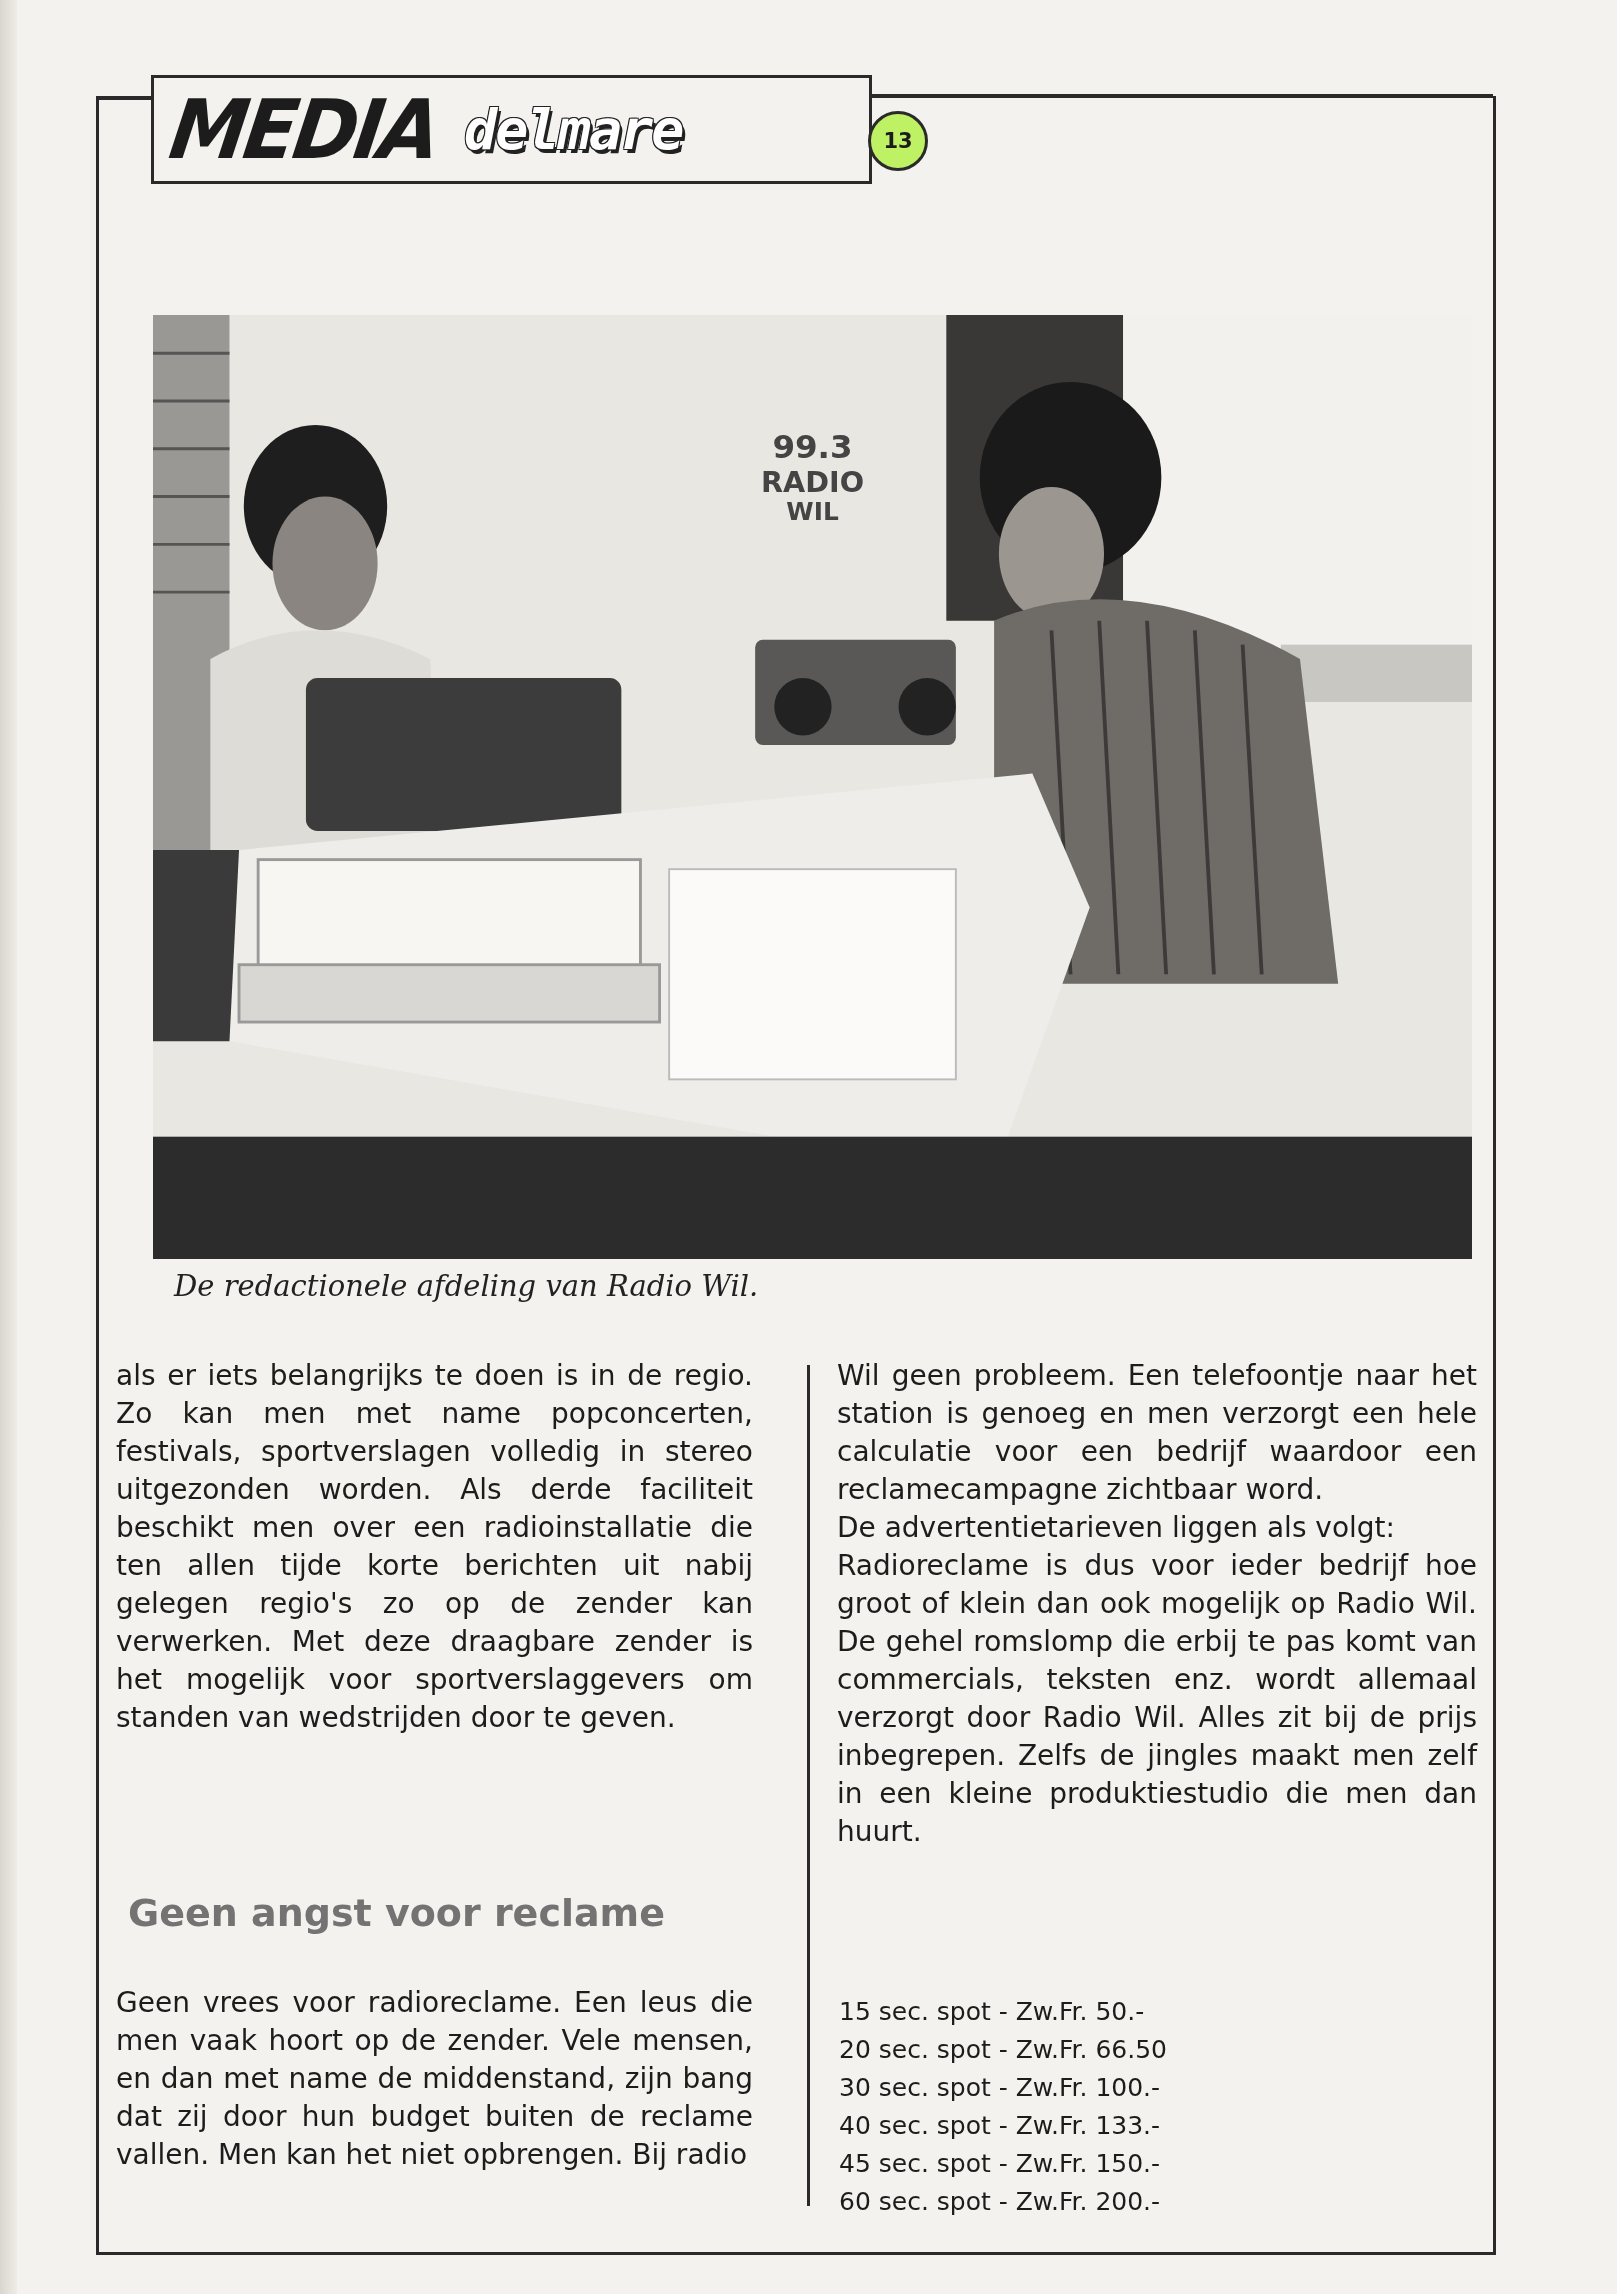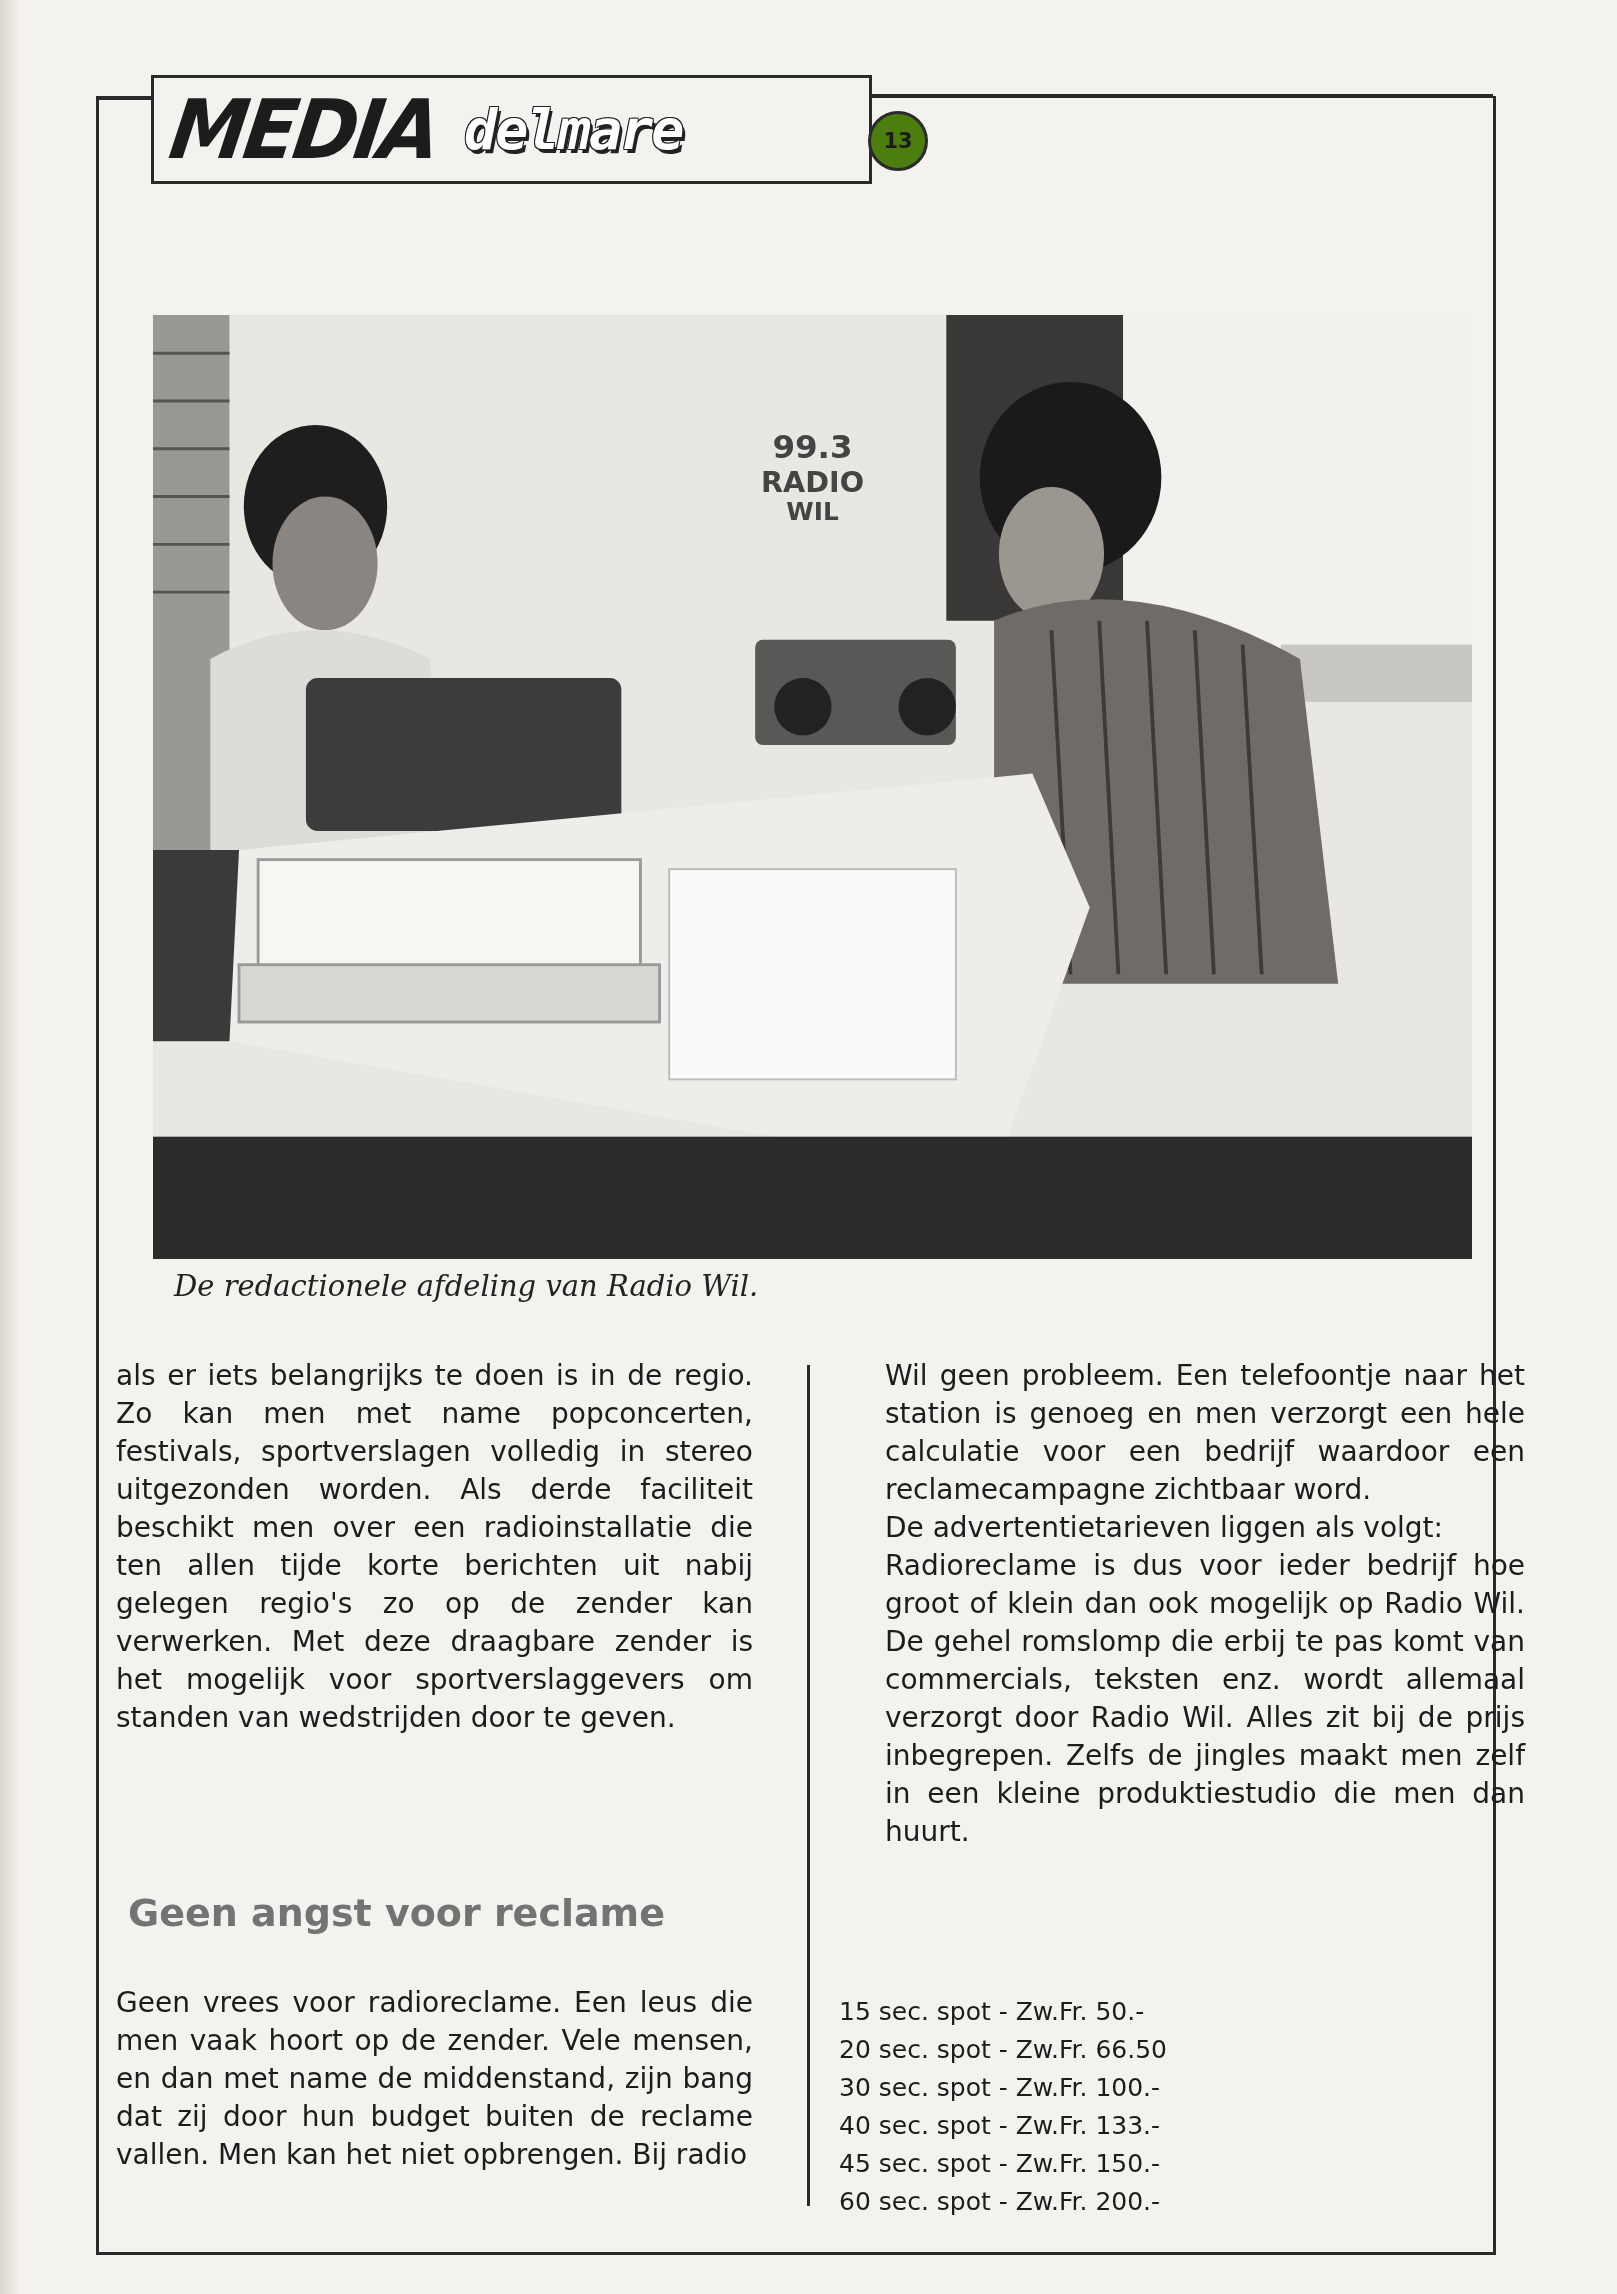--- a/index.html
+++ b/index.html
@@ -4,27 +4,27 @@
 <style>
   html,body{margin:0;padding:0;}
   body{width:1617px;height:2294px;background:#f4f2ee;position:relative;overflow:hidden;font-family:"DejaVu Sans",sans-serif;color:#1c1c1c;}
   .page-edge{position:absolute;left:0;top:0;width:17px;height:2294px;background:linear-gradient(90deg,#d9d6d0,#efece7);}
   .frame{position:absolute;left:96px;top:96px;width:1394px;height:2156px;border:3.8px solid #2a2a2a;border-top:none;}
   .frame-top-left{position:absolute;left:96px;top:96px;width:57px;height:3.8px;background:#2a2a2a;}
   .frame-top-right{position:absolute;left:865px;top:94px;width:628px;height:3.8px;background:#2a2a2a;}
   .masthead{position:absolute;left:151px;top:75px;width:715px;height:103px;border:3.8px solid #2a2a2a;background:#f4f2ee;display:flex;align-items:center;}
   .masthead-media{font-family:"DejaVu Sans",sans-serif;font-weight:bold;font-style:italic;font-size:78px;letter-spacing:-3.8px;color:#1c1c1c;margin-left:17px;transform:skewX(-8deg) scaleY(1.05);}
   .masthead-brand{font-family:"DejaVu Sans Mono",monospace;font-weight:bold;font-style:italic;font-size:55px;color:#fff;margin-left:27px;text-shadow:2.9px 3.8px 0 #222,-1px -1px 0 #222,1px -1px 0 #222,-1px 1px 0 #222,1px 1px 0 #222;letter-spacing:-1.9px;}
-  .page-number{position:absolute;left:868px;top:111px;width:54px;height:54px;border:3.8px solid #2a2a2a;border-radius:50%;background:#4d7c0f;display:flex;align-items:center;justify-content:center;font-weight:bold;font-size:21px;}
+  .page-number{position:absolute;left:868px;top:111px;width:54px;height:54px;border:3.8px solid #2a2a2a;border-radius:50%;background:#bef264;display:flex;align-items:center;justify-content:center;font-weight:bold;font-size:21px;}
   .photo{position:absolute;left:153px;top:315px;width:1319px;height:944px;background:#f9a8d4;overflow:hidden;}
   .photo svg{width:100%;height:100%;display:block;}
   .caption{position:absolute;left:174px;top:1269px;font-family:"DejaVu Serif",serif;font-style:italic;font-size:29px;color:#222;text-align:center;}
   .col{position:absolute;font-family:"DejaVu Sans",sans-serif;font-size:28px;line-height:38px;color:#1c1c1c;text-align:justify;}
   .col-left{left:116px;top:1357px;width:637px;}
-  .col-right{left:837px;top:1357px;width:640px;margin-left:48px;}
+  .col-right{left:837px;top:1357px;width:640px;}
   .col-divider{position:absolute;left:807px;top:1365px;width:2.9px;height:841px;background:#2a2a2a;}
   .col p{margin:0;}
   .subhead{position:absolute;left:128px;top:1891px;font-family:"DejaVu Sans",sans-serif;font-weight:bold;font-size:38px;color:#737373;}
   .col-left-2{top:1984px;}
   .rates{position:absolute;left:839px;top:1993px;font-size:25px;line-height:38px;}
   .rate-row{white-space:pre;}
 </style>
 </head>
 <body>
 

